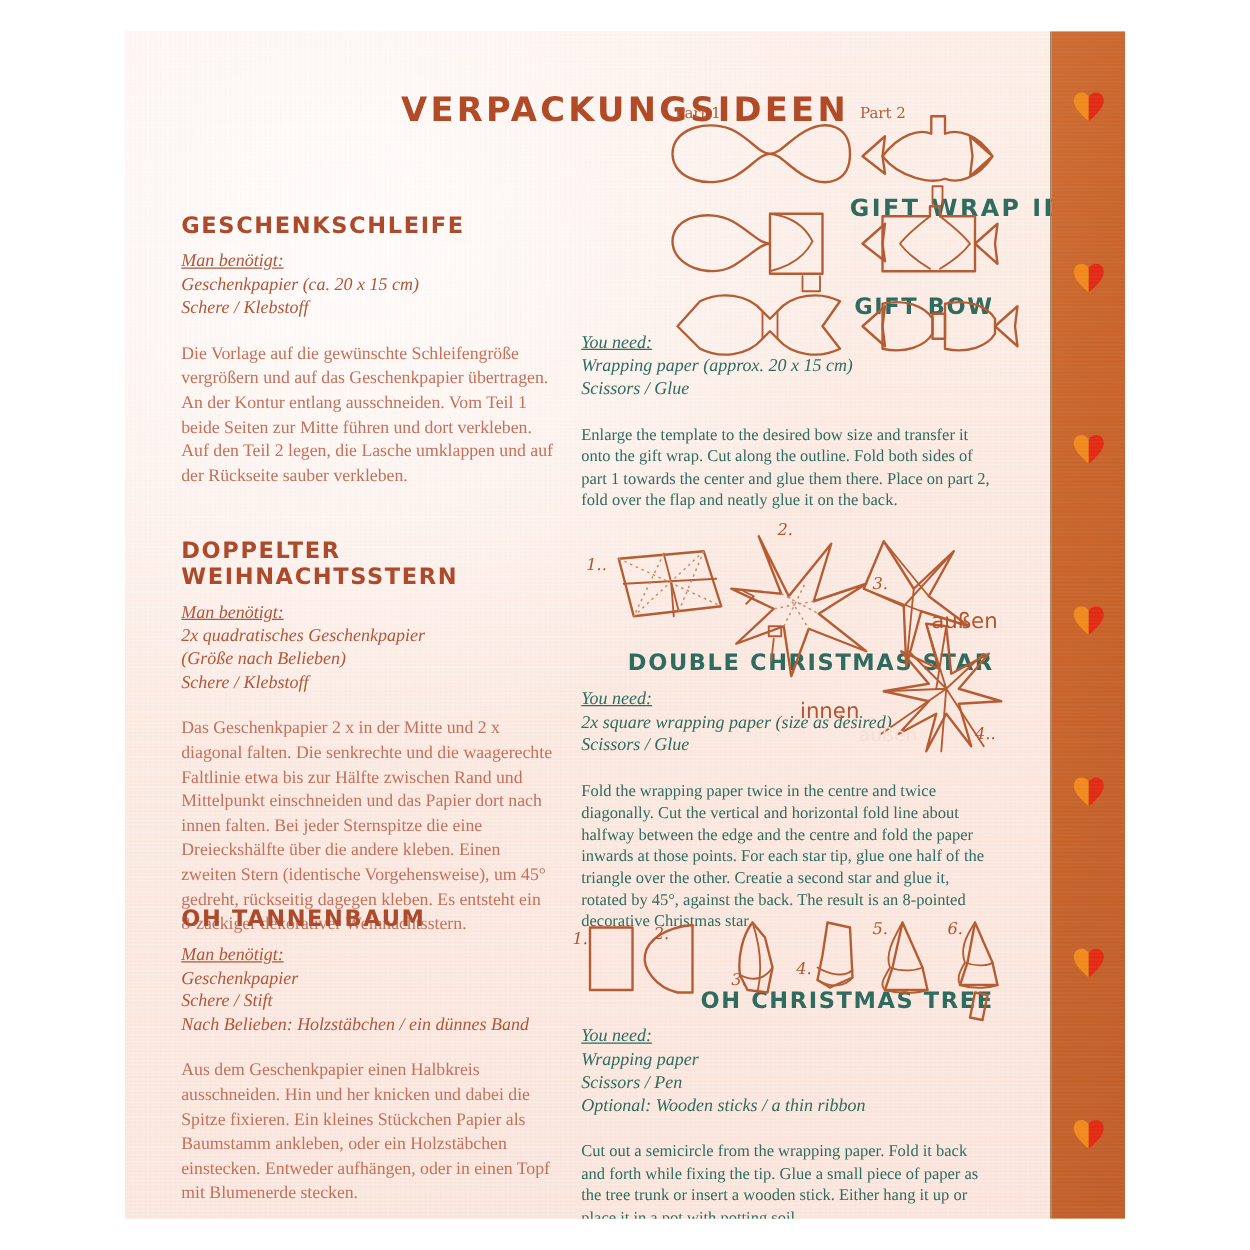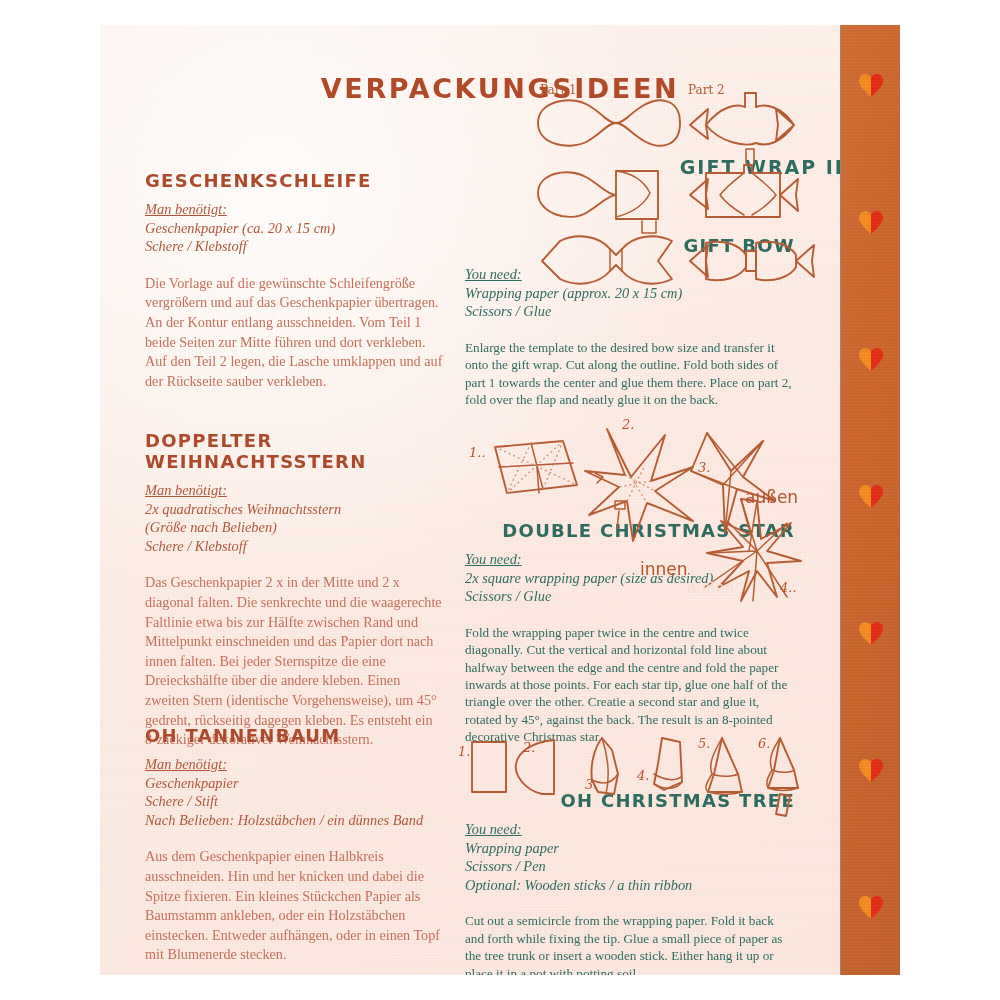--- a/index.html
+++ b/index.html
@@ -99,21 +99,21 @@
           <span>Geschenkpapier (ca. 20 x 15 cm)</span><br>
           <span>Schere / Klebstoff</span>
         </div>
         <p class="body">Die Vorlage auf die gewünschte Schleifengröße vergrößern und auf das Geschenkpapier übertragen. An der Kontur entlang ausschneiden. Vom Teil 1 beide Seiten zur Mitte führen und dort verkleben. Auf den Teil 2 legen, die Lasche umklappen und auf der Rückseite sauber verkleben.</p>
       </div>
 
       <div class="blk" style="top:405px;">
         <h2>Doppelter Weihnachtsstern</h2>
         <div class="need">
           <span class="lbl">Man benötigt:</span>
-          <span>2x quadratisches Weihnachtsstern</span><br>
+          <span>2x quadratisches Geschenkpapier</span><br>
           <span>(Größe nach Belieben)</span><br>
           <span>Schere / Klebstoff</span>
         </div>
         <p class="body">Das Geschenkpapier 2 x in der Mitte und 2 x diagonal falten. Die senkrechte und die waagerechte Faltlinie etwa bis zur Hälfte zwischen Rand und Mittelpunkt einschneiden und das Papier dort nach innen falten. Bei jeder Sternspitze die eine Dreieckshälfte über die andere kleben. Einen zweiten Stern (identische Vorgehensweise), um 45° gedreht, rückseitig dagegen kleben. Es entsteht ein 8-zackiger dekorativer Weihnachtsstern.</p>
       </div>
 
       <div class="blk" style="top:700px;">
         <h2>Oh Tannenbaum</h2>
         <div class="need">
           <span class="lbl">Man benötigt:</span>

